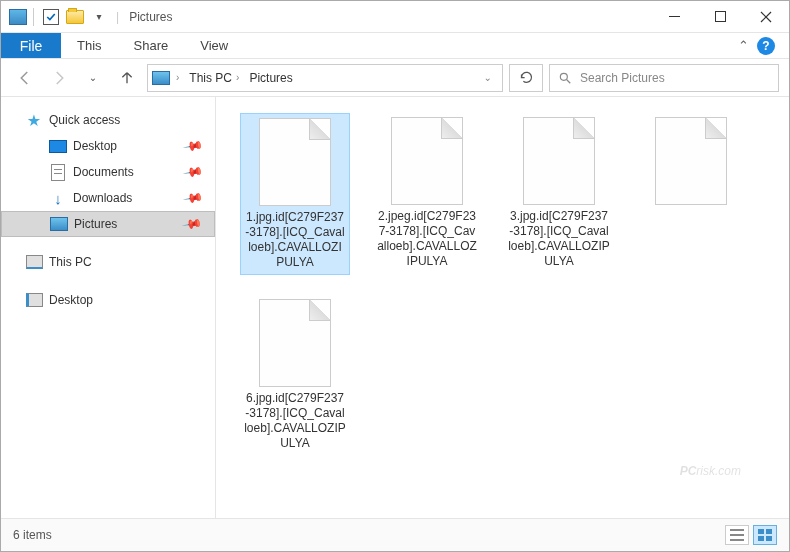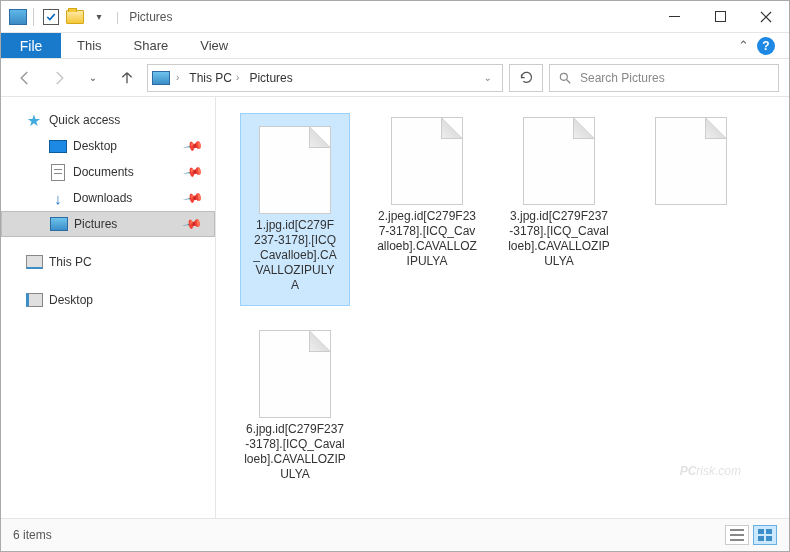--- a/index.html
+++ b/index.html
@@ -46,21 +46,21 @@
 .desktop-icon { width: 18px; height: 13px; background: #1e88e5; border: 1px solid #0b5a9c; display: inline-block; }
 .doc-icon { width: 14px; height: 17px; background: #fff; border: 1px solid #888; position: relative; }
 .doc-icon::before, .doc-icon::after { content: ""; position: absolute; left: 2px; right: 2px; height: 1px; background: #888; }
 .doc-icon::before { top: 4px; } .doc-icon::after { top: 8px; }
 .down-icon { color: #1e73be; font-size: 15px; font-weight: bold; }
 .pic-icon { width: 18px; height: 14px; background: linear-gradient(180deg,#6dc3ed,#3c8ec8); border: 1px solid #2b6da3; position: relative; }
 .pc-icon { width: 17px; height: 14px; background: #e0e0e0; border: 1px solid #888; border-bottom: 2px solid #3c8ec8; }
 .net-icon { width: 17px; height: 14px; background: #e0e0e0; border: 1px solid #888; border-left: 3px solid #3c8ec8; }
 .content { flex: 1; padding: 16px 12px 8px 24px; display: flex; flex-wrap: wrap; align-content: flex-start; gap: 20px 22px; overflow: auto; position: relative; }
 .file { width: 110px; display: flex; flex-direction: column; align-items: center; text-align: center; padding: 4px; }
-.file.selected { background: #cce8ff; border: 1px solid #99d1ff; padding: 12px; }
+.file.selected { background: #cce8ff; border: 1px solid #99d1ff; padding: 4px; }
 .file-thumb { width: 72px; height: 88px; background: #fefefe; border: 1px solid #ccc; position: relative; margin-bottom: 4px; }
 .file-thumb::before { content: ""; position: absolute; top: 0; right: 0; width: 20px; height: 20px; background: linear-gradient(225deg, #fff 0%, #fff 48%, #ddd 50%, #eee 100%); border-left: 1px solid #ccc; border-bottom: 1px solid #ccc; }
 .file-label { font-size: 12px; line-height: 1.25; word-break: break-all; color: #333; max-width: 110px; }
 .statusbar { height: 26px; border-top: 1px solid #e5e5e5; display: flex; align-items: center; padding: 16px 12px; background: #fafafa; color: #555; }
 .statusbar .count { font-size: 12px; }
 .view-toggles { margin-left: auto; display: flex; gap: 4px; }
 .view-btn { width: 24px; height: 20px; border: 1px solid #ccc; display: flex; align-items: center; justify-content: center; background: #fff; }
 .view-btn.active { background: #cce8ff; border-color: #66afe0; }
 .watermark { position: absolute; right: 48px; bottom: 34px; font-size: 40px; font-weight: 300; color: rgba(0,0,0,0.12); font-style: italic; letter-spacing: 0px; pointer-events: none; }
 .watermark b { font-weight: 700; }

